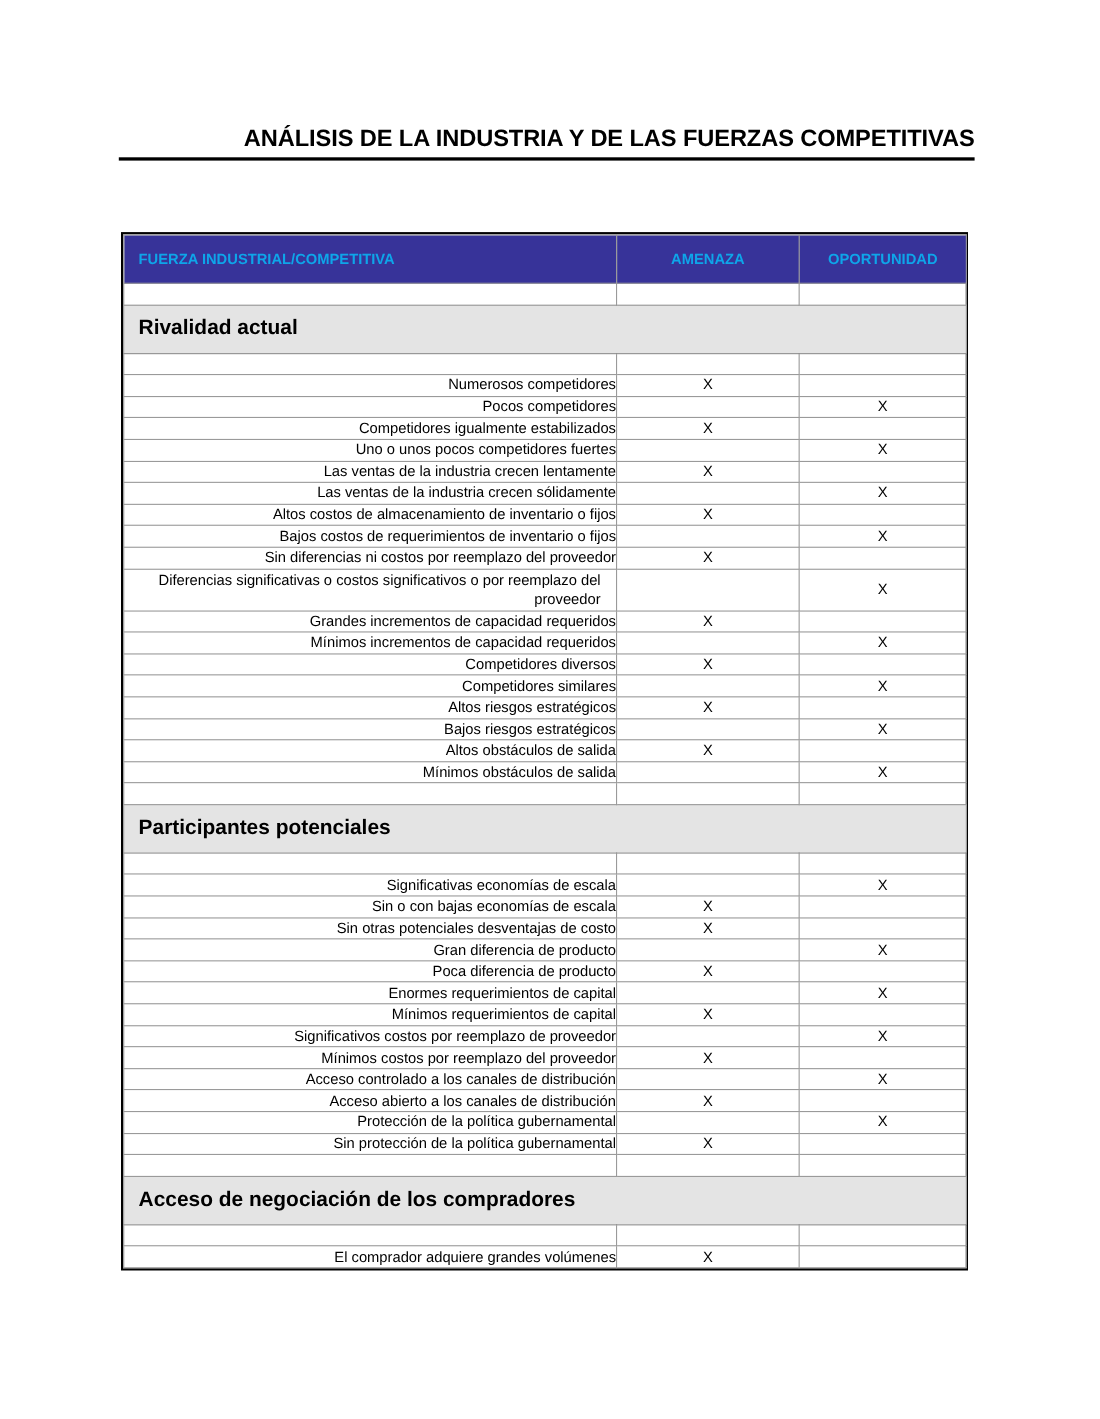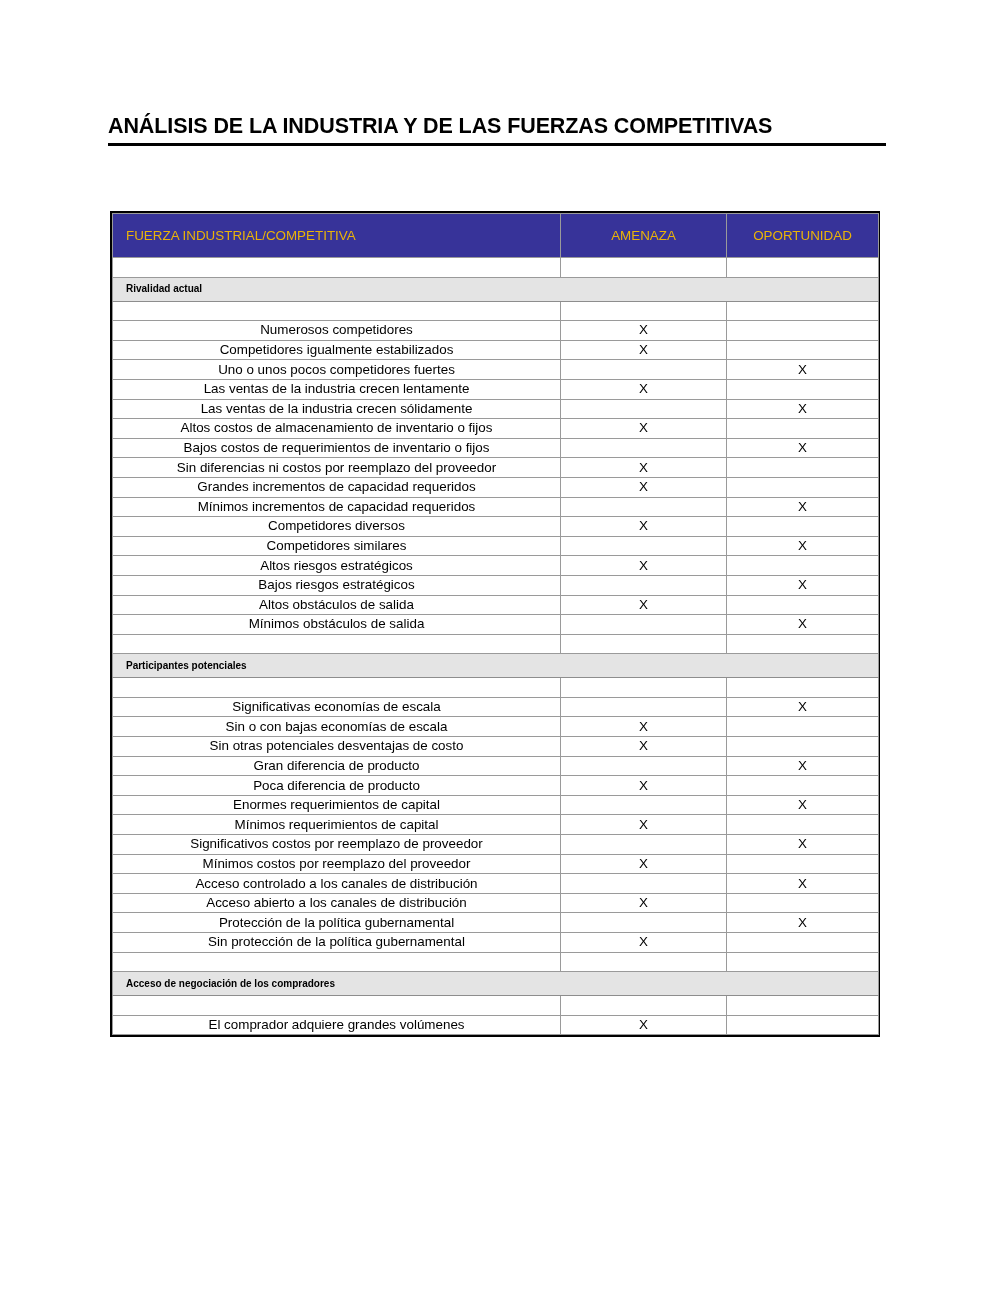--- a/index.html
+++ b/index.html
@@ -25,21 +25,21 @@
   .title-wrap {
     position: absolute;
     left: 108px;
     top: 112px;
     width: 778px;
   }
   .doc-title {
     font-size: 21.5px;
     font-weight: bold;
     letter-spacing: -0.1px;
-    text-align: left;
+    text-align: right;
     line-height: 28px;
     white-space: nowrap;
     margin: 0;
   }
   .title-rule {
     margin-top: 3px;
     height: 3px;
     background: #000000;
     width: 100%;
   }
@@ -67,61 +67,61 @@
     padding: 0;
     vertical-align: middle;
     font-size: 13.4px;
     line-height: 16px;
     box-sizing: border-box;
   }
 
   
   thead th {
     background: #373399;
-    color: #eab308;
-    font-weight: normal;
+    color: #0ea5e9;
+    font-weight: bold;
     font-size: 14.6px;
     height: 44px;
     border: 1px solid #2a2676;
     border-bottom: 2.5px solid #000000;
   }
   thead th.h-force {
     text-align: left;
     padding-left: 13px;
   }
   thead th.h-threat, thead th.h-opp {
     text-align: center;
   }
 
   
   tbody tr.r-item td { height: 19.6px; }
   tbody tr.r-item td.label {
-    text-align: center;
+    text-align: right;
     white-space: nowrap;
   }
   tbody tr.r-item.tall td { height: 38px; }
   tbody tr.r-item.tall td.label {
     white-space: normal;
     padding-right: 14px;
     line-height: 17.5px;
   }
   tbody td.mark {
     text-align: center;
     font-size: 13.4px;
   }
 
   
   tbody tr.r-spacer td { height: 19.6px; }
 
   
   tbody tr.r-section td {
     background: #e4e4e4;
     font-weight: bold;
-    font-size: 10px;
-    height: 24px;
+    font-size: 19px;
+    height: 44px;
     text-align: left;
     padding-left: 13px;
     border-left: 1px solid #9a9a9a;
     border-right: 1px solid #9a9a9a;
     border-top: 1px solid #8d8d8d;
     border-bottom: 1px solid #8d8d8d;
   }
 </style>
 </head>
 <body>
@@ -160,20 +160,25 @@
             <td></td>
             <td></td>
             <td></td>
           </tr>
           <tr class="r-item">
             <td class="label">Numerosos competidores</td>
             <td class="mark">X</td>
             <td class="mark"></td>
           </tr>
           <tr class="r-item">
+            <td class="label">Pocos competidores</td>
+            <td class="mark"></td>
+            <td class="mark">X</td>
+          </tr>
+          <tr class="r-item">
             <td class="label">Competidores igualmente estabilizados</td>
             <td class="mark">X</td>
             <td class="mark"></td>
           </tr>
           <tr class="r-item">
             <td class="label">Uno o unos pocos competidores fuertes</td>
             <td class="mark"></td>
             <td class="mark">X</td>
           </tr>
           <tr class="r-item">
@@ -193,20 +198,25 @@
           </tr>
           <tr class="r-item">
             <td class="label">Bajos costos de requerimientos de inventario o fijos</td>
             <td class="mark"></td>
             <td class="mark">X</td>
           </tr>
           <tr class="r-item">
             <td class="label">Sin diferencias ni costos por reemplazo del proveedor</td>
             <td class="mark">X</td>
             <td class="mark"></td>
+          </tr>
+          <tr class="r-item tall">
+            <td class="label">Diferencias significativas o costos significativos o por reemplazo del proveedor</td>
+            <td class="mark"></td>
+            <td class="mark">X</td>
           </tr>
           <tr class="r-item">
             <td class="label">Grandes incrementos de capacidad requeridos</td>
             <td class="mark">X</td>
             <td class="mark"></td>
           </tr>
           <tr class="r-item">
             <td class="label">Mínimos incrementos de capacidad requeridos</td>
             <td class="mark"></td>
             <td class="mark">X</td>

